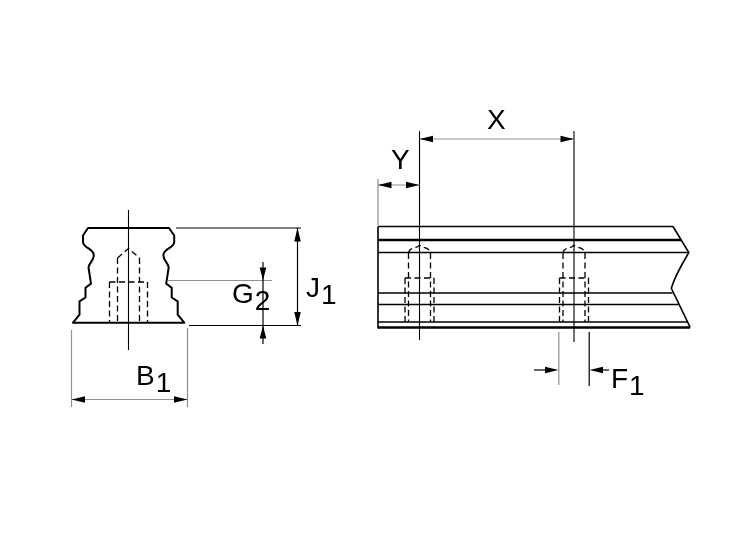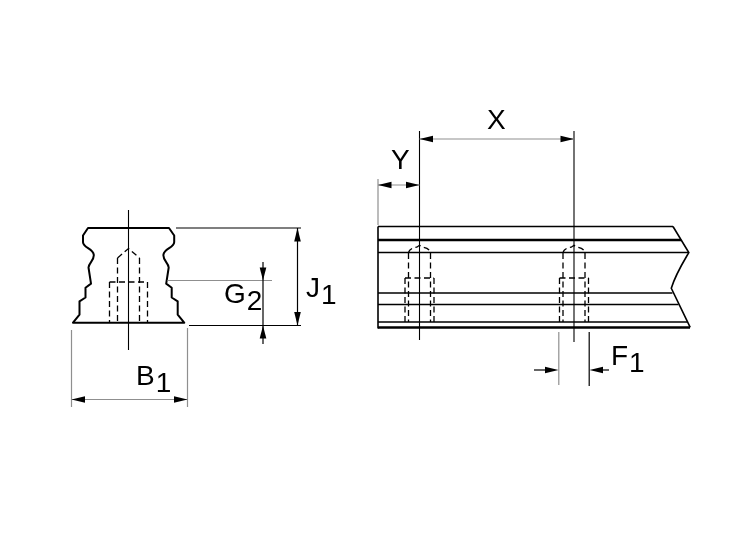--- a/index.html
+++ b/index.html
@@ -134,23 +134,23 @@
         <line x1="534" y1="370" x2="546" y2="370" stroke-width="1.2"></line>
         <polygon fill="#000" stroke="none" points="558.5,370 545,366.7 545,373.3"></polygon>
         <line x1="602" y1="370" x2="609" y2="370" stroke-width="1.2"></line>
         <polygon fill="#000" stroke="none" points="589.5,370 603,366.7 603,373.3"></polygon>
       </g>
     </g>
   </svg>
 
   <div class="dim-label" style="left:112px; top:362px;margin-left:24px;"><span>B</span><span class="sub">1</span></div>
 
-  <div class="dim-label" style="left:224px; top:280px;text-align:center;"><span>G</span><span class="sub">2</span></div>
+  <div class="dim-label" style="left:232px; top:280px;text-align:center;"><span>G</span><span class="sub">2</span></div>
 
   <div class="dim-label" style="left:306px; top:274px;"><span>J</span><span class="sub">1</span></div>
 
   <div class="dim-label" style="left:487px; top:106px;"><span>X</span></div>
 
   <div class="dim-label" style="left:391px; top:146px;"><span>Y</span></div>
 
-  <div class="dim-label" style="left:611px; top:342px;"><span>F</span><span class="sub">1</span></div>
+  <div class="dim-label" style="left:611px; top:365px;"><span>F</span><span class="sub">1</span></div>
 
 </div>
 
 </body></html>

